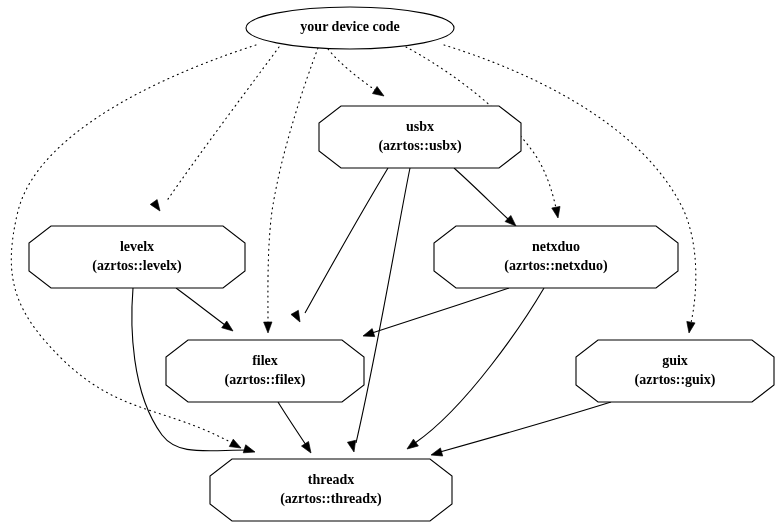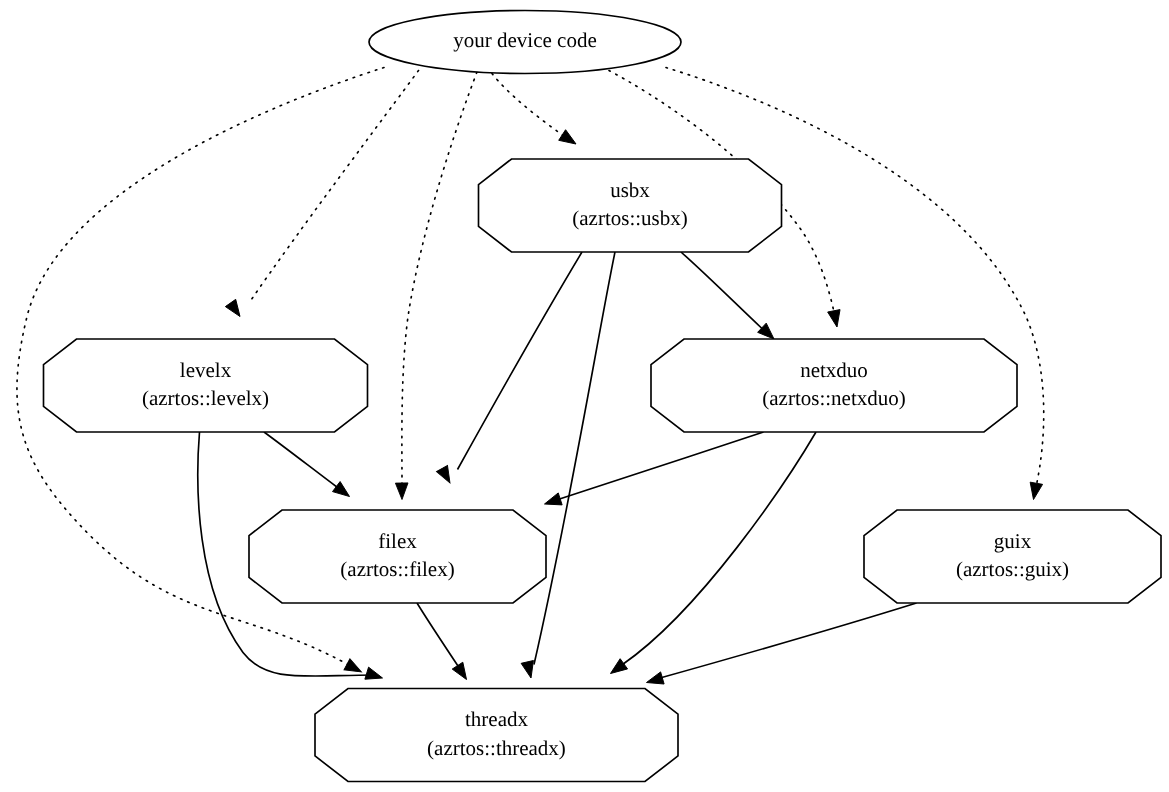--- a/index.html
+++ b/index.html
@@ -11,20 +11,21 @@
     width: 779px;
     height: 528px;
     font-family: "Liberation Serif", "DejaVu Serif", serif;
     overflow: hidden;
   }
   #graph-root {
     position: relative;
     width: 723px;
     height: 528px;
     background: #ffffff;
+    font-weight: bold;
   }
   svg#graph-svg {
     display: block;
     width: 779px;
     height: 528px;
   }
   .node-shape {
     fill: #ffffff;
     stroke: #000000;
     stroke-width: 1.1;

